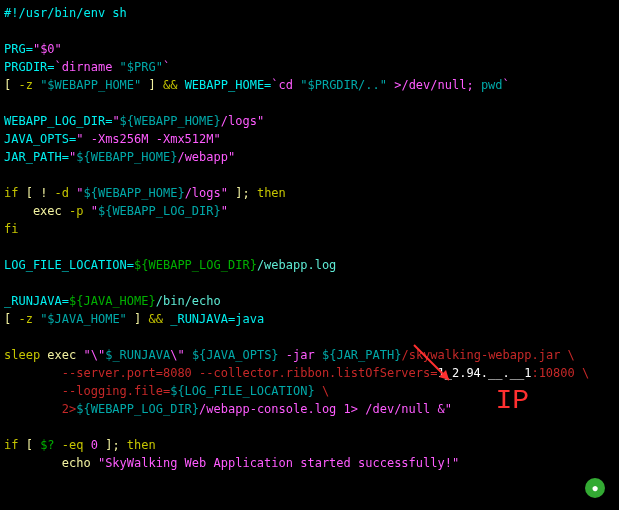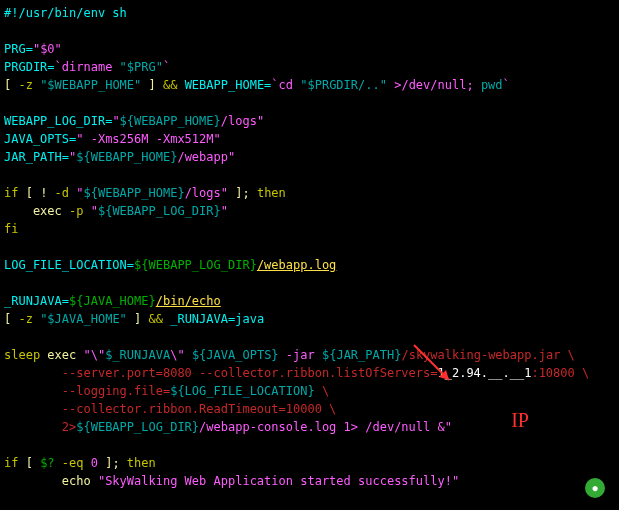--- a/index.html
+++ b/index.html
@@ -18,29 +18,28 @@
   }
   .line { white-space: pre; }
   .cyan { color: #00f0f0; text-align: center; }
   .mag { color: #ff5cff; }
   .yel { color: #f2f2a0; }
   .dyel { color: #c5c500; }
   .dgrn { color: #00b000; }
   .dcyan { color: #00a8a8; }
   .dred { color: #c62828; }
   .wht { color: #ffffff; }
-  .gry { color: #fde047; text-decoration: underline; }
+  .gry { color: #5eead4; }
   .annotation {
     position: absolute;
     right: 90px;
     top: 380px;
     color: #ff3030;
-    font-size: 20px;
-    font-family: Liberation Serif, serif;
-    margin-top: 25px;
+    font-size: 28px;
+    font-family: Liberation Mono, monospace;
   }
   .arrow {
     position: absolute;
     right: 155px;
     top: 335px;
     width: 60px;
     height: 60px;
     pointer-events: none;
   }
   .footer {
@@ -79,21 +78,20 @@
 <div class="line"><span class="dyel">fi</span></div>
 <div class="line"> </div>
 <div class="line"><span class="cyan">LOG_FILE_LOCATION=</span><span class="dgrn">${WEBAPP_LOG_DIR}</span><span class="gry">/webapp.log</span></div>
 <div class="line"> </div>
 <div class="line"><span class="cyan">_RUNJAVA=</span><span class="dgrn">${JAVA_HOME}</span><span class="gry">/bin/echo</span></div>
 <div class="line"><span class="yel">[ </span><span class="dyel">-z</span><span class="dcyan"> "$JAVA_HOME"</span><span class="yel"> ] </span><span class="dyel">&amp;&amp;</span><span class="cyan"> _RUNJAVA=java</span></div>
 <div class="line"> </div>
 <div class="line"><span class="dyel">sleep</span><span class="yel"> exec </span><span class="mag">"\"<span class="dcyan">$_RUNJAVA</span>\" <span class="dcyan">${JAVA_OPTS}</span> -jar <span class="dcyan">${JAR_PATH}</span></span><span class="dred">/skywalking-webapp.jar \</span></div>
 <div class="line"><span class="dred">        --server.port=8080 --collector.ribbon.listOfServers=</span><span class="wht">1_2.94.__.__1</span><span class="dred">:10800 \</span></div>
 <div class="line"><span class="dred">        --logging.file=<span class="dcyan">${LOG_FILE_LOCATION}</span> \</span></div>
-<div class="line"><span class="dred">        --collector.ribbon.ReadTimeout=10000 \</span></div>
 <div class="line"><span class="dred">        2&gt;<span class="dcyan">${WEBAPP_LOG_DIR}</span></span><span class="mag">/webapp-console.log 1&gt; /dev/null &amp;</span><span class="mag">"</span></div>
 <div class="line"> </div>
 <div class="line"><span class="dyel">if</span><span class="yel"> [ </span><span class="dgrn">$?</span><span class="dyel"> -eq</span><span class="mag"> 0</span><span class="yel"> ]; </span><span class="dyel">then</span></div>
 <div class="line"><span class="yel">        echo </span><span class="mag">"SkyWalking Web Application started successfully!"</span></div>
 <div class="line"></div>
 
 </div>
 
 <svg class="arrow" viewBox="0 0 60 60">
   <line x1="10" y1="10" x2="45" y2="45" stroke="#ff3030" stroke-width="2"></line>

